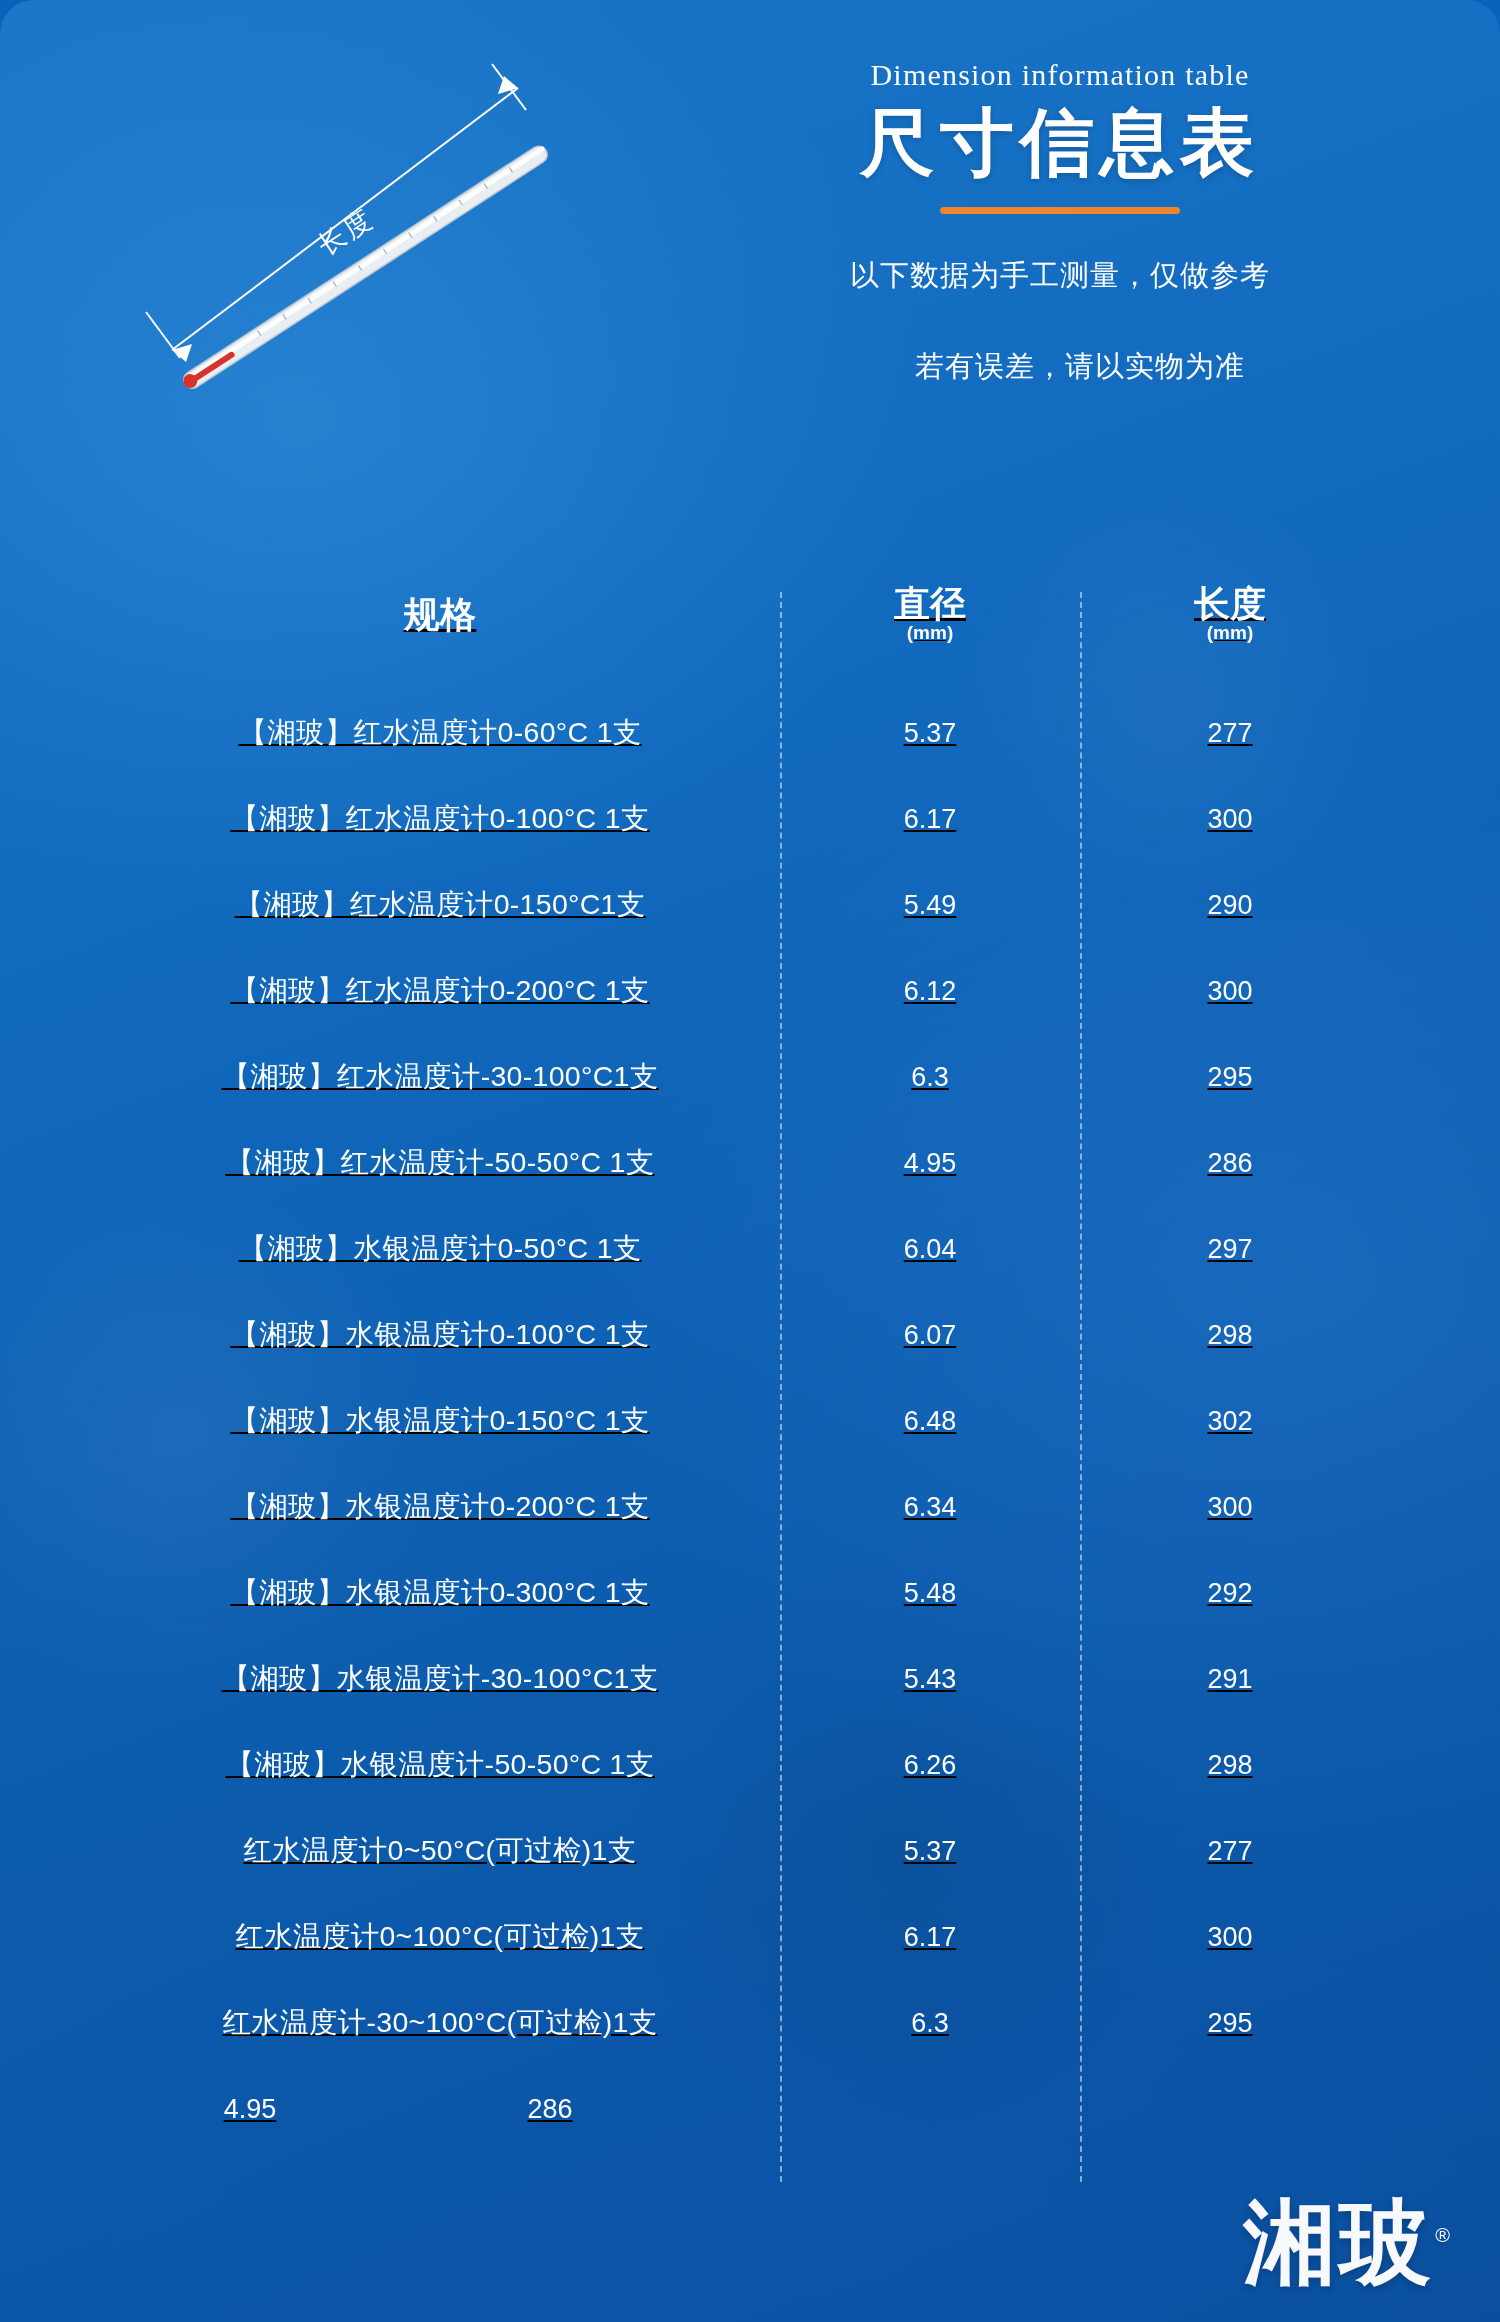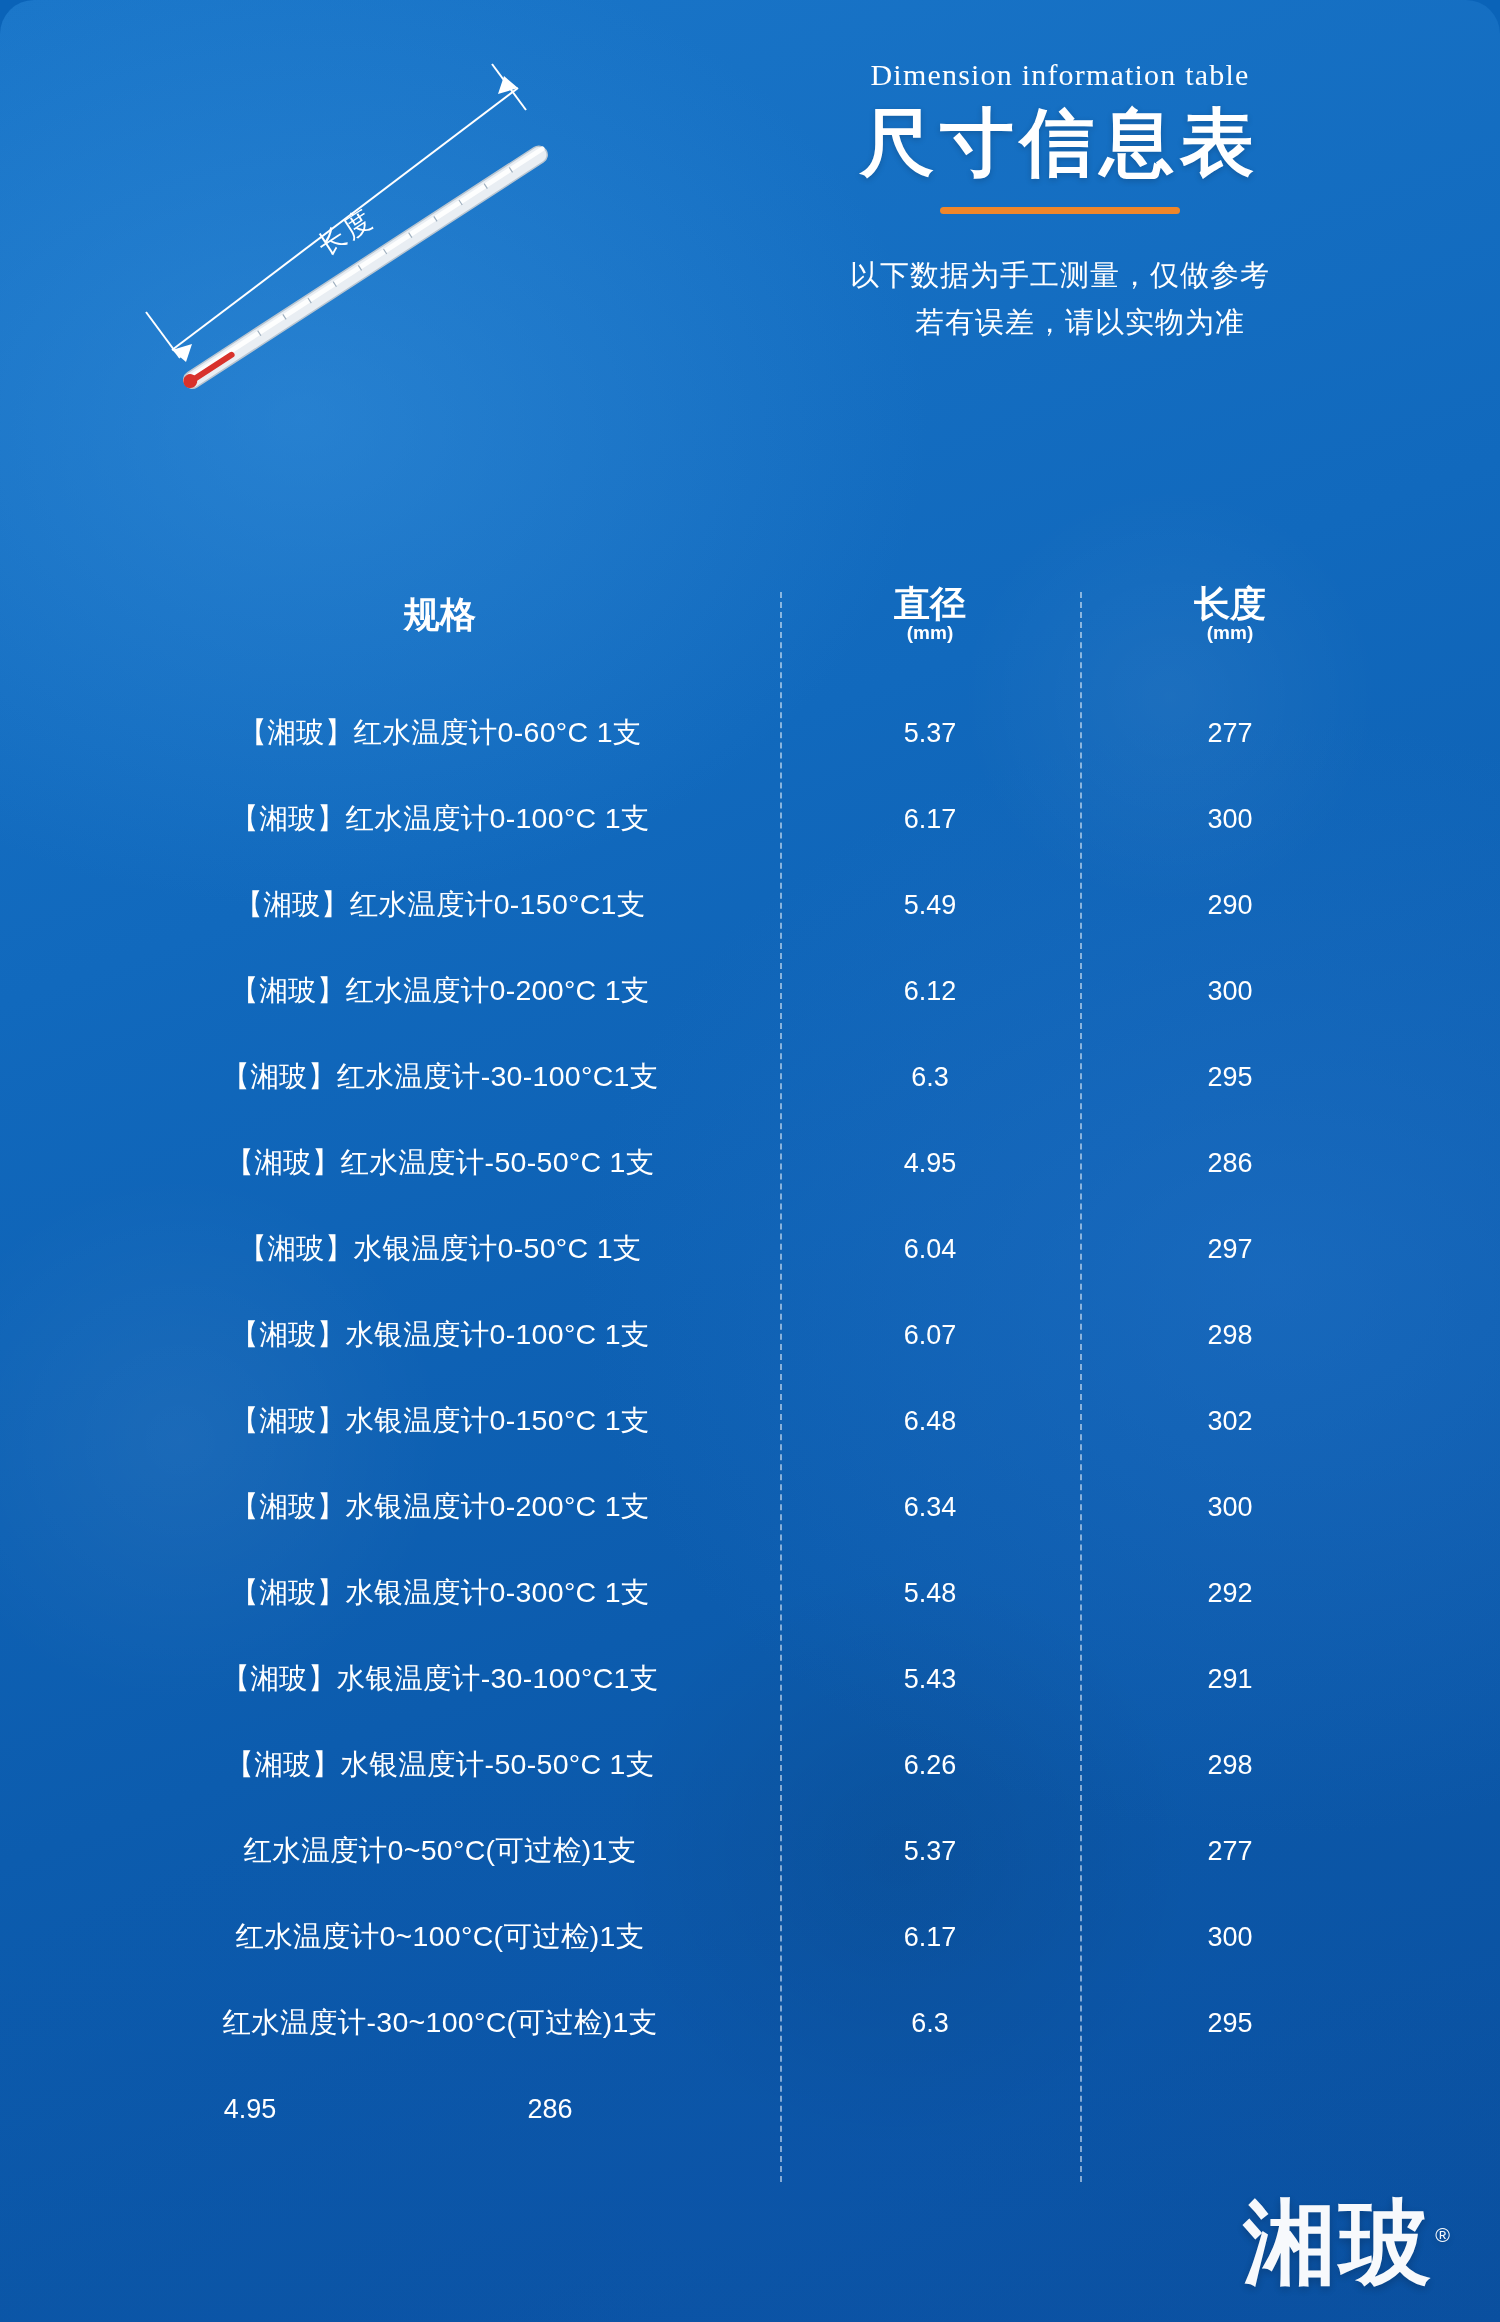--- a/index.html
+++ b/index.html
@@ -77,28 +77,29 @@
     background: #f0862a;
   }
   .subtitle {
     margin-top: 38px;
     font-size: 29px;
     line-height: 1.62;
     color: #ffffff;
     letter-spacing: 1px;
     text-align: center;
   }
-  .subtitle .line2 { display: block; padding-left: 40px; }
+  .subtitle .line2 { display: block; padding-left: 40px; margin-top: 44px; }
 
   
   .table {
     position: absolute;
     top: 585px;
     left: 100px;
     width: 1300px;
+    text-decoration: underline;
   }
   .row {
     display: flex;
     align-items: center;
     height: 86px;
     color: #ffffff;
   }
   .row.head { height: 105px; align-items: flex-start; }
   .cell-spec {
     width: 680px;

